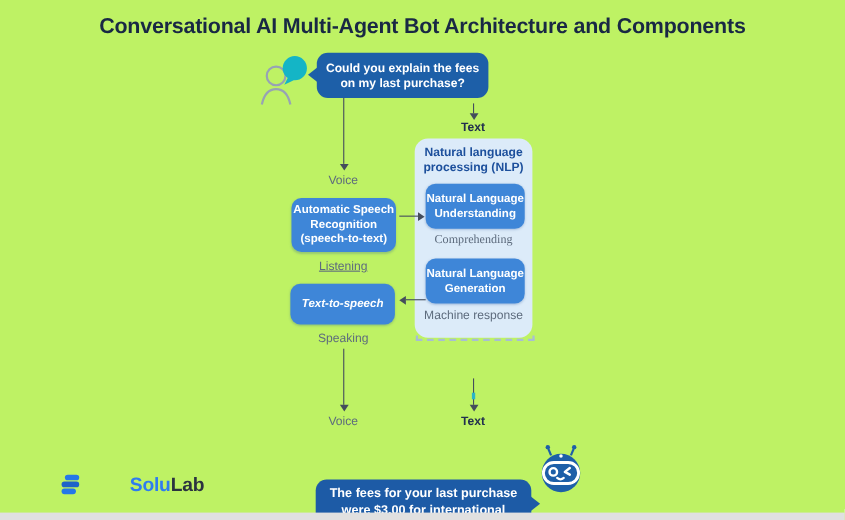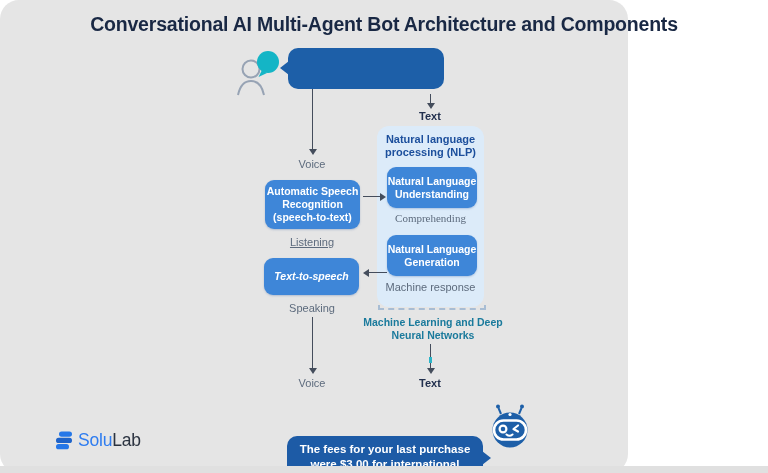--- a/index.html
+++ b/index.html
@@ -1,18 +1,18 @@
 <!DOCTYPE html>
 <html><head>
 <meta charset="utf-8">
 <style>
   * { margin:0; padding:0; box-sizing:border-box; }
   html,body { width:768px; height:473px; }
   body { font-family:"Liberation Sans", sans-serif; background:#fff; overflow:hidden; }
-  .stage { position:relative; width:628px; height:473px; background:#e5e5e5;border-radius:19px; }
+  .stage { position:relative; width:768px; height:473px; background:#bef264; }
 
   .title { position:absolute; top:13px; left:0; width:768px; text-align:center;
            font-size:19.5px; font-weight:800; color:#192844; letter-spacing:-0.2px; }
 
   .pre { white-space:pre-line; }
 
   
   .bubble { position:absolute; background:#1d5fa8; border-radius:10px; color:#fff;
             font-weight:700; text-align:center; display:flex; align-items:center;
             justify-content:center; }
@@ -59,21 +59,21 @@
   .bracket { position:absolute; left:378px; top:308px; width:108px; height:5px;
              border-top:2px dashed #a8bdd4; }
   .bracket:before, .bracket:after { content:""; position:absolute; top:-5px; width:0; height:4px;
              border-left:2px dashed #a8bdd4; }
   .bracket:before { left:0; }
   .bracket:after { right:0; }
 
   .icon-wrap { position:absolute; }
 
   .logo { position:absolute; left:54px; top:430px; display:flex; align-items:center; gap:4px; }
-  .logo-text { font-size:17.5px; font-weight:400; letter-spacing:-0.2px; }
+  .logo-text { font-size:17.5px; font-weight:700; letter-spacing:-0.2px;margin-left:40px; }
   .logo-solu { color:#2e7cf0; }
   .logo-lab { color:#2b3340; }
 
   .bottom-strip { position:absolute; left:0; top:466px; width:768px; height:7px; background:#e0e0e0; }
 </style>
 </head>
 <body>
 
 <div class="stage">
 
@@ -83,20 +83,22 @@
     <svg width="52" height="47" viewBox="0 0 52 47">
       <circle cx="17" cy="20" r="8.5" fill="none" stroke="#97a3b4" stroke-width="2"></circle>
       <path d="M4 46 Q7 32 17 32 Q27 32 30 46" fill="none" stroke="#97a3b4" stroke-width="2"></path>
       <circle cx="34" cy="13" r="11" fill="#14b5c6"></circle>
       <path d="M28 21 L24.5 28 L33 24 Z" fill="#14b5c6"></path>
     </svg>
   </div>
 
   <div class="bubble user-bubble">
     <span class="tail"></span>
+    <span class="pre">Could you explain the fees
+on my last purchase?</span>
   </div>
 
   <div class="vline" style="left:430px; top:94px; height:9px;"></div>
   <div class="ah-down" style="left:427px; top:103px;"></div>
   <div class="lbl lbl-dark" style="left:400px; top:110px; width:60px;">Text</div>
 
   <div class="vline" style="left:312px; top:89px; height:60px;"></div>
   <div class="ah-down" style="left:309px; top:149px;"></div>
   <div class="lbl lbl-gray" style="left:282px; top:158px; width:60px;">Voice</div>
 
@@ -106,22 +108,20 @@
 
   <div class="pbox nlu pre">Natural Language
 Understanding</div>
   <div class="lbl lbl-gray" style="left:377px; top:212px; width:107px;font-family:Liberation Serif, serif;">Comprehending</div>
 
   <div class="pbox nlg pre">Natural Language
 Generation</div>
   <div class="lbl lbl-gray" style="left:377px; top:281px; width:107px;">Machine response</div>
 
   <div class="bracket"></div>
-  <div class="lbl lbl-ml pre" style="left:355px; top:316px; width:156px;">Machine Learning and Deep
-Neural Networks</div>
 
   <div class="pbox asr pre">Automatic Speech
 Recognition
 (speech-to-text)</div>
   <div class="hline" style="left:363px; top:196px; width:17px;"></div>
   <div class="ah-right" style="left:380px; top:193px;"></div>
   <div class="lbl lbl-gray" style="left:282px; top:236px; width:60px;text-decoration:underline;">Listening</div>
 
   <div class="pbox tts">Text-to-speech</div>
   <div class="hline" style="left:369px; top:272px; width:18px;"></div>

